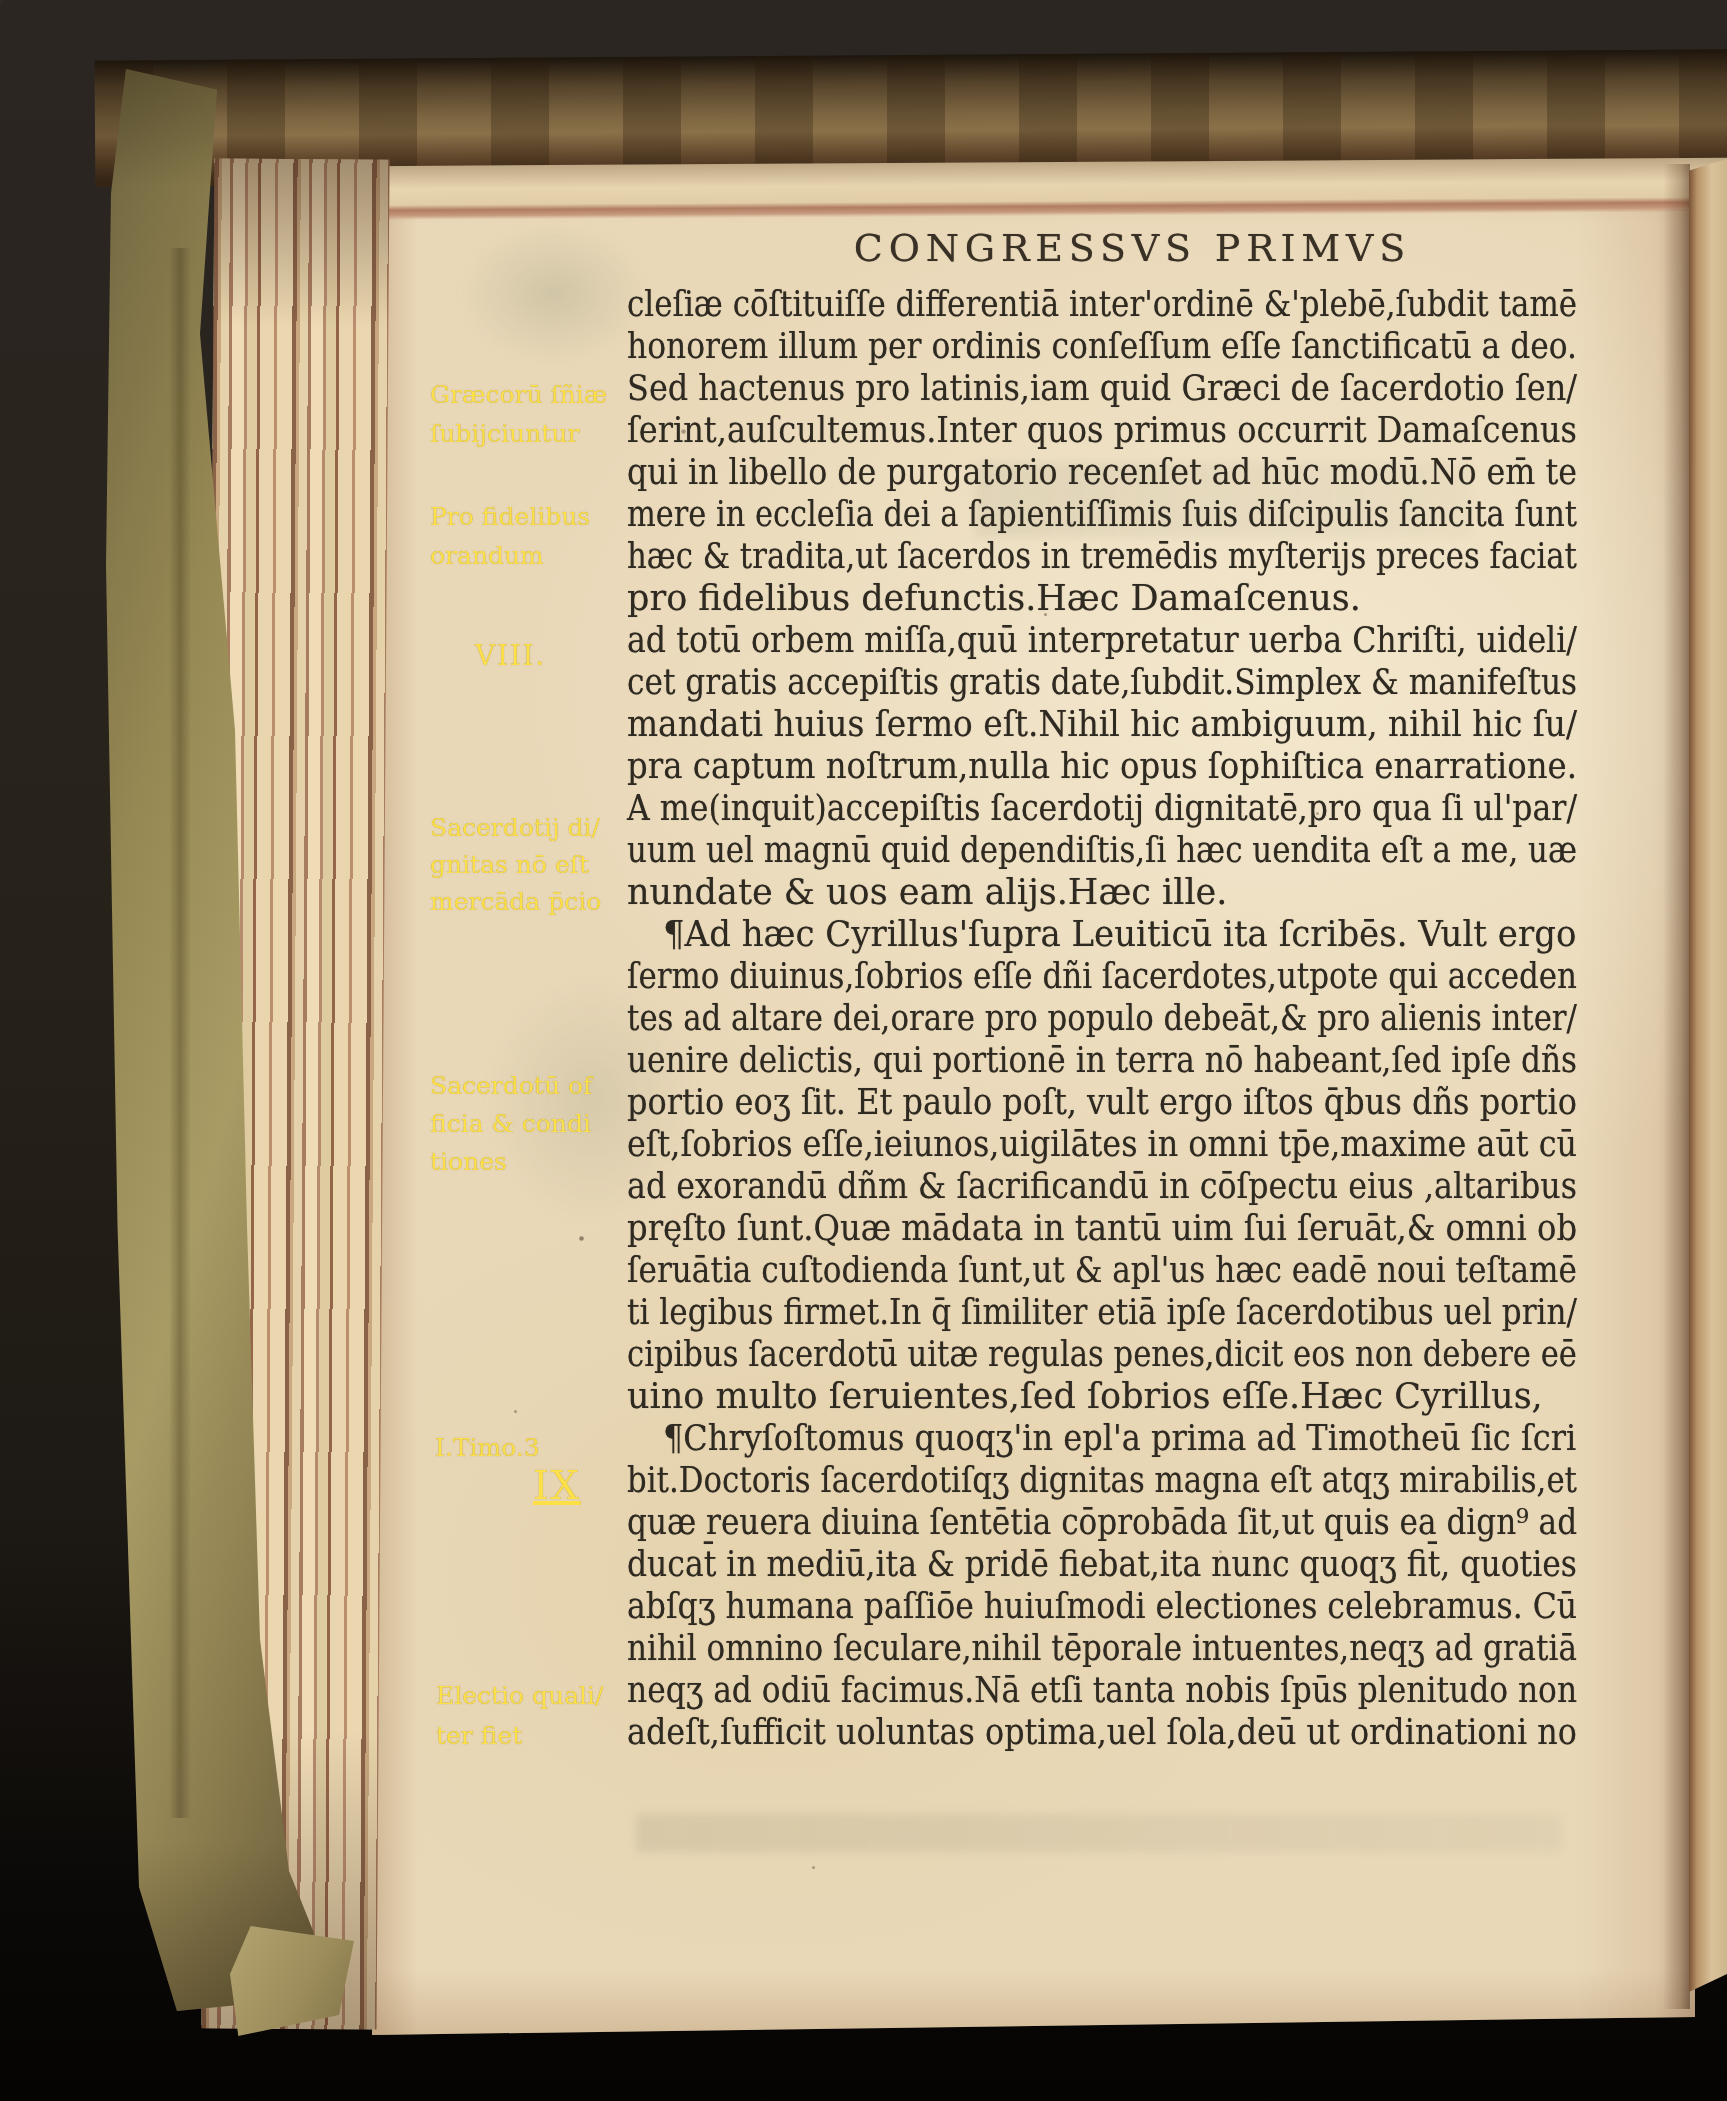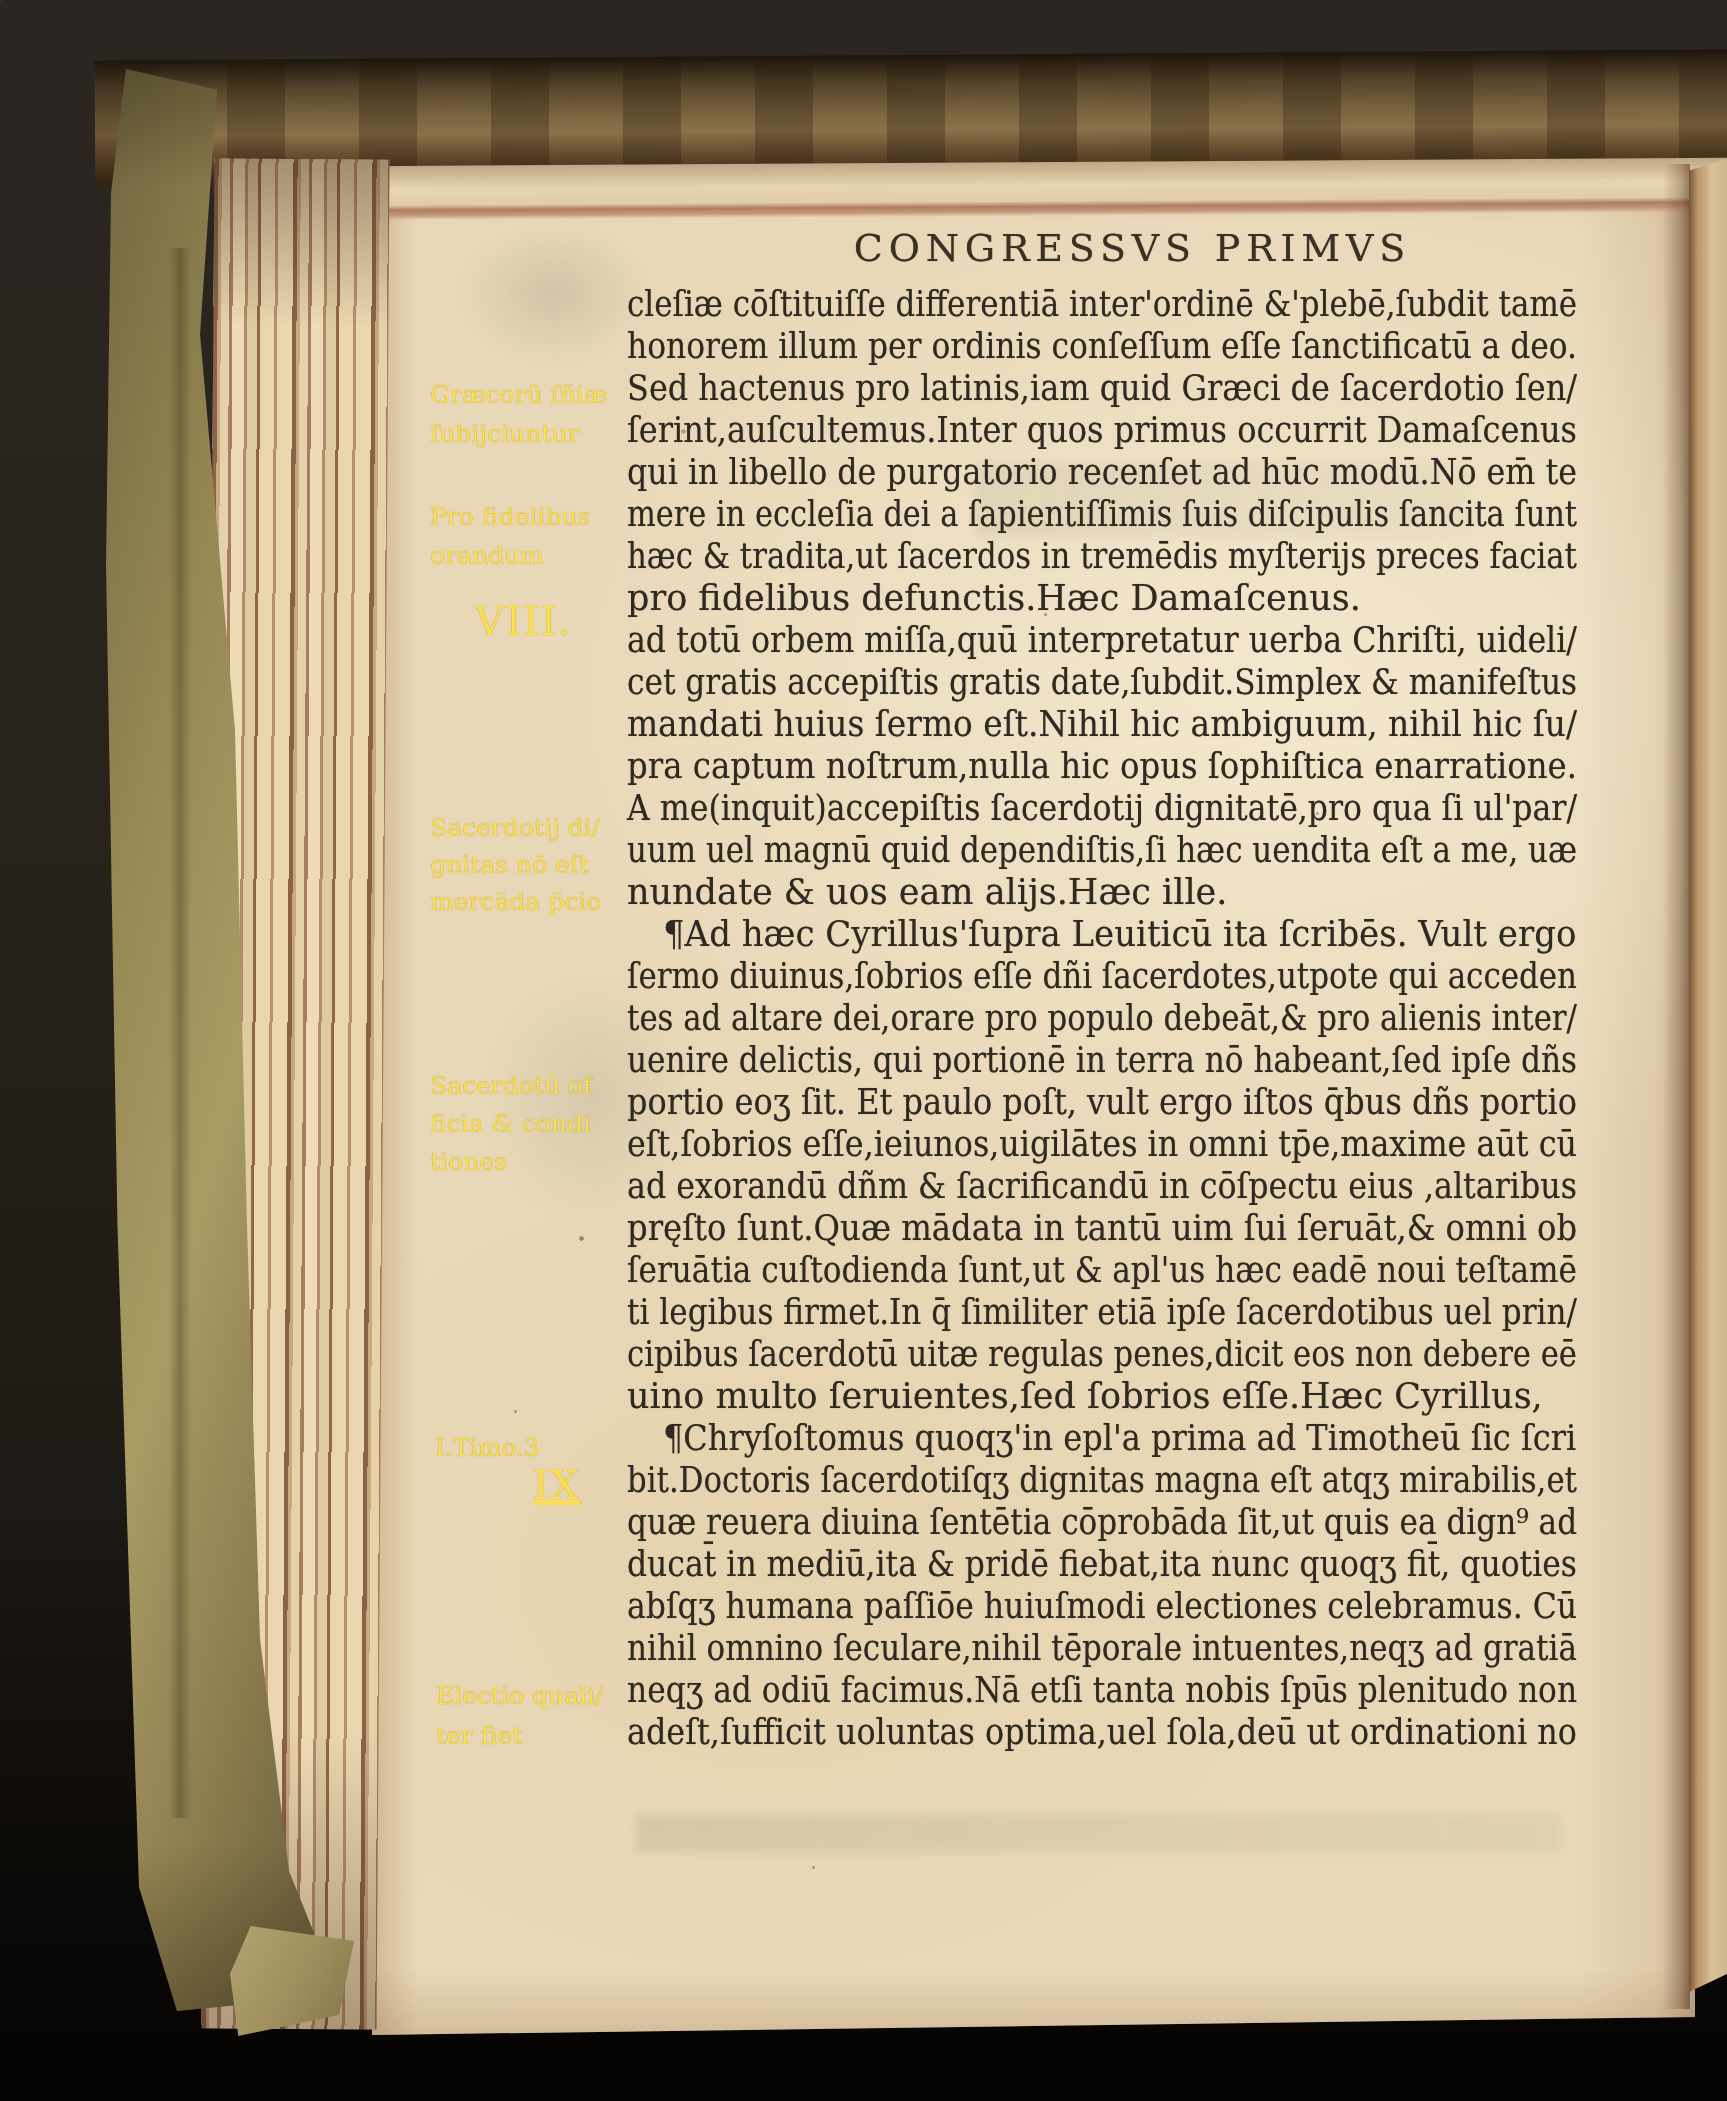--- a/index.html
+++ b/index.html
@@ -84,21 +84,21 @@
     color:#3a3126;text-shadow:0 0 0.8px rgba(50,40,25,0.6);white-space:nowrap;}
   .main-text{position:absolute;left:627px;top:283px;width:942px;color:#2f2a21;}
   .tl{height:42px;line-height:42px;font-size:35px;white-space:nowrap;
     text-shadow:0 0 0.8px rgba(47,42,33,0.55);}
   .tl .ln{display:inline-block;transform-origin:0 60%;}
   .tl.indent{padding-left:36px;}
   .mnote{position:absolute;font-size:25px;line-height:39px;color:#fde047;
     white-space:nowrap;text-shadow:0 0 0.8px rgba(51,44,34,0.5);}
   .n-graecorum{left:430px;top:375px;}
   .n-profidelibus{left:430px;top:497px;}
-  .n-viii{left:475px;top:596px;font-size:40px;line-height:50px;letter-spacing:1.7px;}
+  .n-viii{left:475px;top:631px;font-size:28px;line-height:50px;letter-spacing:1.7px;}
   .n-sacerdotii{left:430px;top:809px;line-height:37px;}
   .n-sacerdotum{left:430px;top:1067px;line-height:38px;}
   .n-timo{left:435px;top:1429px;line-height:37px;}
   .n-ix{left:533px;top:1460px;font-size:40px;line-height:50px;letter-spacing:1.7px;text-decoration:underline;}
   .n-electio{left:436px;top:1676px;line-height:40px;}
 </style>
 </head>
 <body>
 
 <div class="backdrop"></div>

